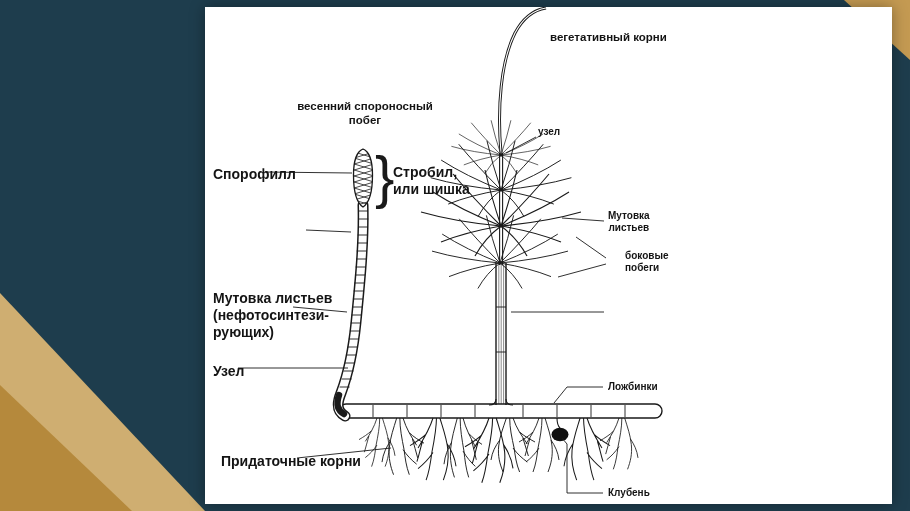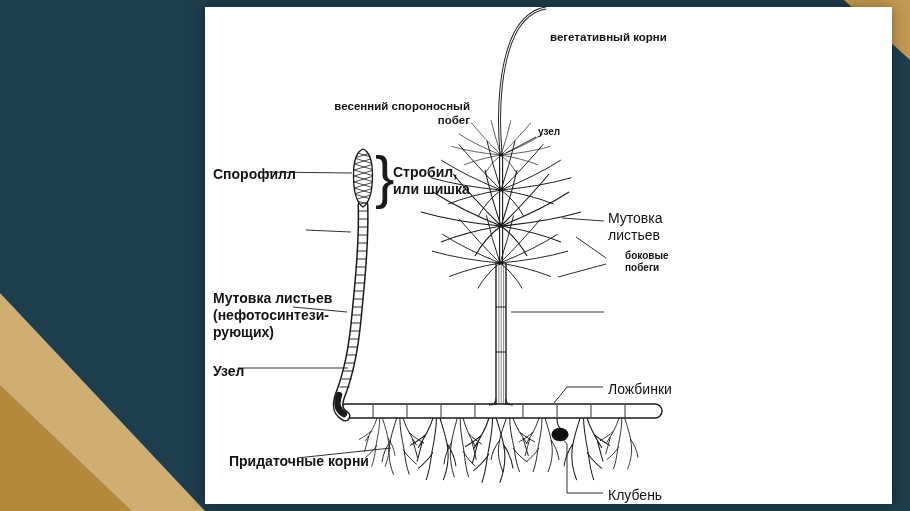--- a/index.html
+++ b/index.html
@@ -21,21 +21,21 @@
                     clip-path:polygon(0 0,100% 100%,0 100%); }
 
   .panel { position:absolute; left:205px; top:7px; width:687px; height:497px;
            background:#ffffff; box-shadow:0 0 14px rgba(0,0,0,.35); }
   .panel svg { position:absolute; left:0; top:0; }
 
   .lbl { position:absolute; color:#141414; line-height:1.22;
          white-space:pre-line; }
   .f-title     { font-size:11.5px; font-weight:700; }
   .f-small-b   { font-size:14px;  font-weight:700; }
-  .f-small     { font-size:14px;  font-weight:400; }
+  .f-small     { font-size:10px;  font-weight:700;text-align:center; }
   .f-med-b     { font-size:10px;   font-weight:700; }
   .t-center    { text-align:center; }
 </style>
 </head>
 <body>
 
 <div class="slide">
   <div class="corner corner-tr"></div>
   <div class="corner corner-bl-tan"></div>
   <div class="corner corner-bl-gold"></div>
@@ -190,38 +190,38 @@
         <line x1="401" y1="251" x2="371" y2="230"></line>
         <line x1="401" y1="257" x2="353" y2="270"></line>
         <line x1="399" y1="305" x2="306" y2="305"></line>
         <path d="M398 380 L362 380 L349 396"></path>
         <path d="M398 486 L362 486 L362 437 L357 431"></path>
       </g>
 
       <text x="170" y="190" font-size="58" fill="#1a1a1a">}</text>
     </svg>
 
-    <div class="lbl f-title t-center" style="left:55px; top:92px; width:210px;text-align:right;">весенний спороносный
+    <div class="lbl f-title t-center" style="left:55px; top:92px; width:210px;">весенний спороносный
 побег</div>
 
     <div class="lbl f-title" style="left:345px; top:23px;">вегетативный корни</div>
 
     <div class="lbl f-small-b" style="left:8px; top:159px;">Спорофилл</div>
 
     <div class="lbl f-small-b" style="left:188px; top:157px;">Стробил,
 или шишка</div>
 
 
     <div class="lbl f-small-b" style="left:8px; top:283px;">Мутовка листьев
 (нефотосинтези-
 рующих)</div>
 
     <div class="lbl f-small-b" style="left:8px; top:356px;">Узел</div>
 
-    <div class="lbl f-small-b" style="left:24px; top:446px;">Придаточные корни</div>
+    <div class="lbl f-small-b" style="left:16px; top:446px;">Придаточные корни</div>
 
     <div class="lbl f-med-b" style="left:333px; top:119px;">узел</div>
 
     <div class="lbl f-small" style="left:403px; top:203px;">Мутовка
 листьев</div>
 
     <div class="lbl f-med-b" style="left:420px; top:243px;">боковые
 побеги</div>
 
 

